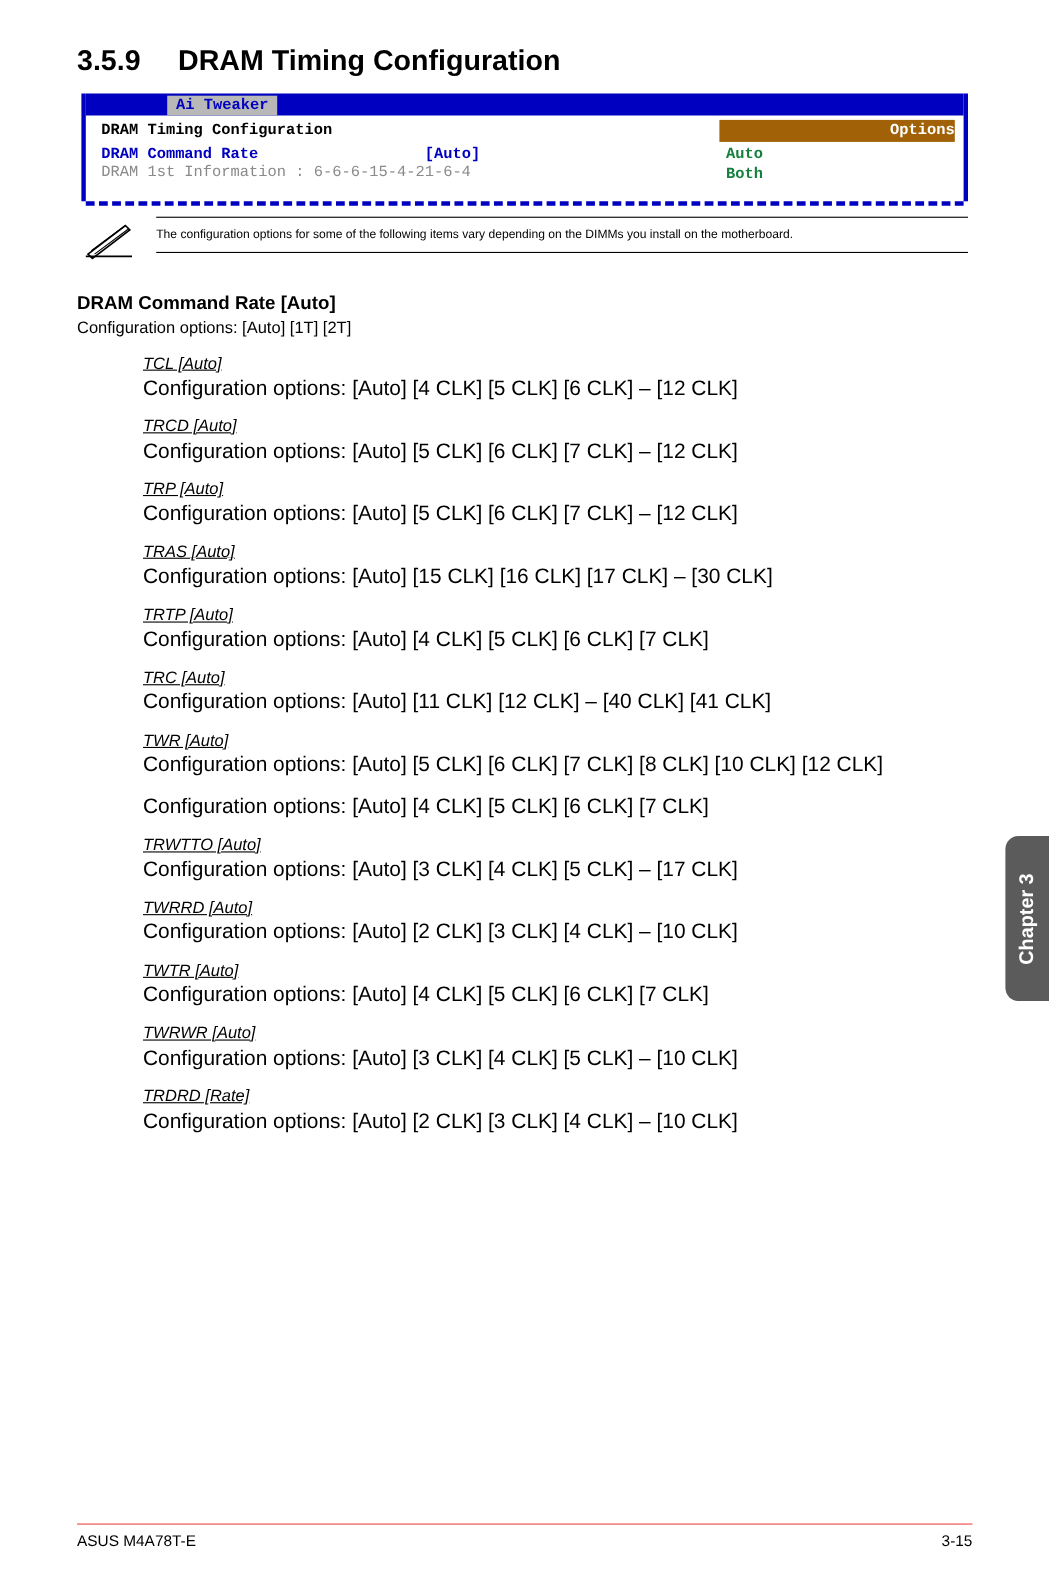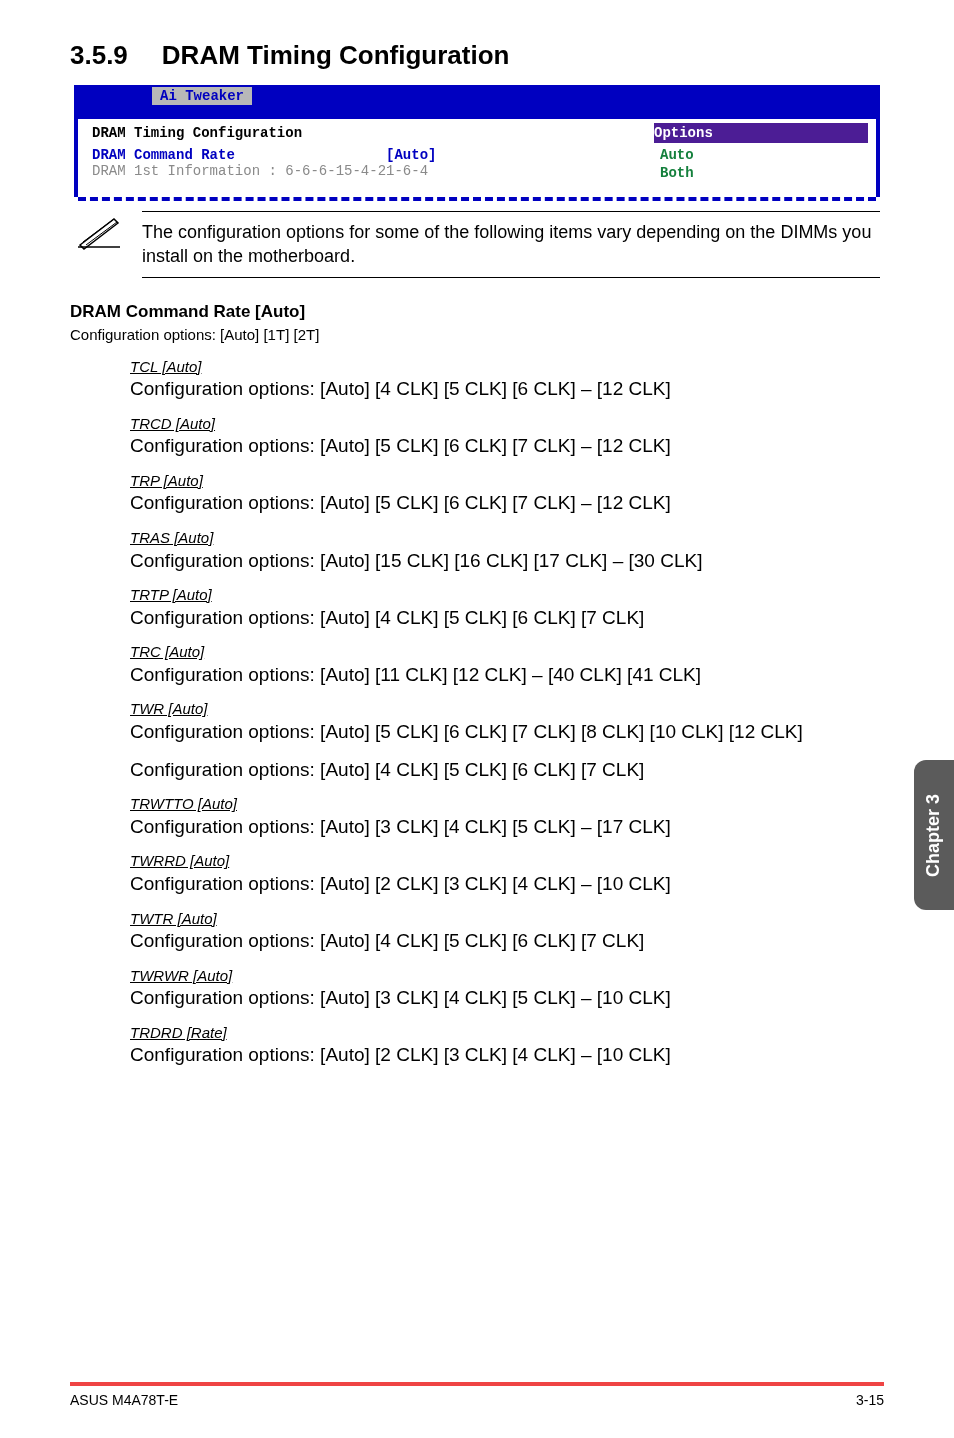--- a/index.html
+++ b/index.html
@@ -30,21 +30,21 @@
     margin: 0 4px 14px 4px;
   }
   .bios-dash-bottom {
     position: absolute;
     left: 0; right: 0; bottom: -4px;
     height: 0;
     border-bottom: 4px dashed #0000c0;
   }
   .bios-tab-row {
     background: #0000c0;
-    height: 34px;
+    height: 20px;
     position: relative;
   }
   .bios-tab {
     position: absolute;
     top: 2px;
     left: 74px;
     background: #b8b8b8;
     color: #0000c0;
     font-family: "Courier New", monospace;
     font-weight: bold;
@@ -73,26 +73,26 @@
   }
   .bios-left-sub {
     color: #8a8a8a;
     font-weight: normal;
   }
   .bios-right {
     width: 230px;
     padding: 4px 8px 14px 8px;
   }
   .bios-opt-hdr {
-    background: #4c1d95;
+    background: #a16207;
     color: #fff;
     font-family: "Courier New", monospace;
     font-weight: bold;
     font-size: 14px;
-    text-align: left;
+    text-align: right;
     padding: 2px 0;
     margin-bottom: 4px;
   }
   .bios-opt-item {
     color: #15803d;
     font-family: "Courier New", monospace;
     font-weight: bold;
     font-size: 14px;
     padding-left: 6px;
     line-height: 1.25;
@@ -101,21 +101,21 @@
   
   .note-row {
     display: flex;
     align-items: flex-start;
     gap: 18px;
     margin: 8px 4px 24px 4px;
   }
   .note-icon svg { width: 50px; height: 40px; }
   .note-text {
     flex: 1;
-    font-size: 18px;
+    font-size: 11px;
     line-height: 1.35;
     border-top: 1px solid #000;
     border-bottom: 1px solid #000;
     padding: 8px 0;
   }
 
   
   h3.cmd-rate {
     font-size: 17px;
     font-weight: bold;
@@ -160,21 +160,21 @@
     font-size: 18px;
     transform: rotate(-90deg);
     white-space: nowrap;
   }
 
   
   .footer {
     position: absolute;
     left: 70px; right: 70px;
     bottom: 30px;
-    border-top: 4px solid #ef4444;
+    border-top: 1px solid #ef4444;
     padding-top: 6px;
     font-size: 14px;
     display: flex;
     justify-content: space-between;
   }
 </style>
 </head>
 <body>
 
 <div class="section-heading">

